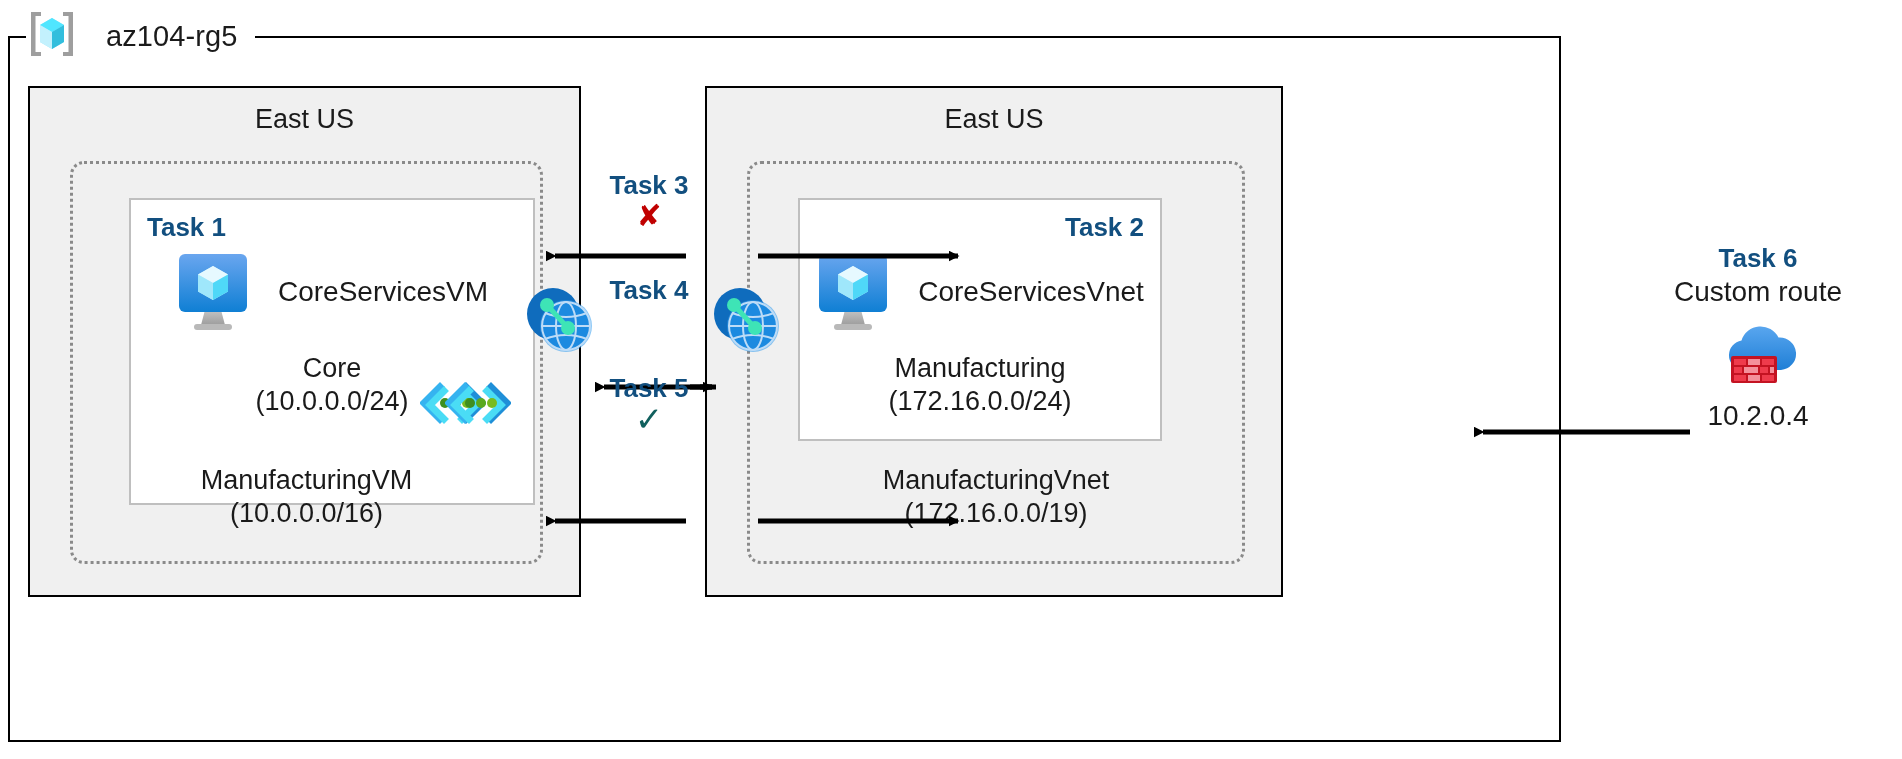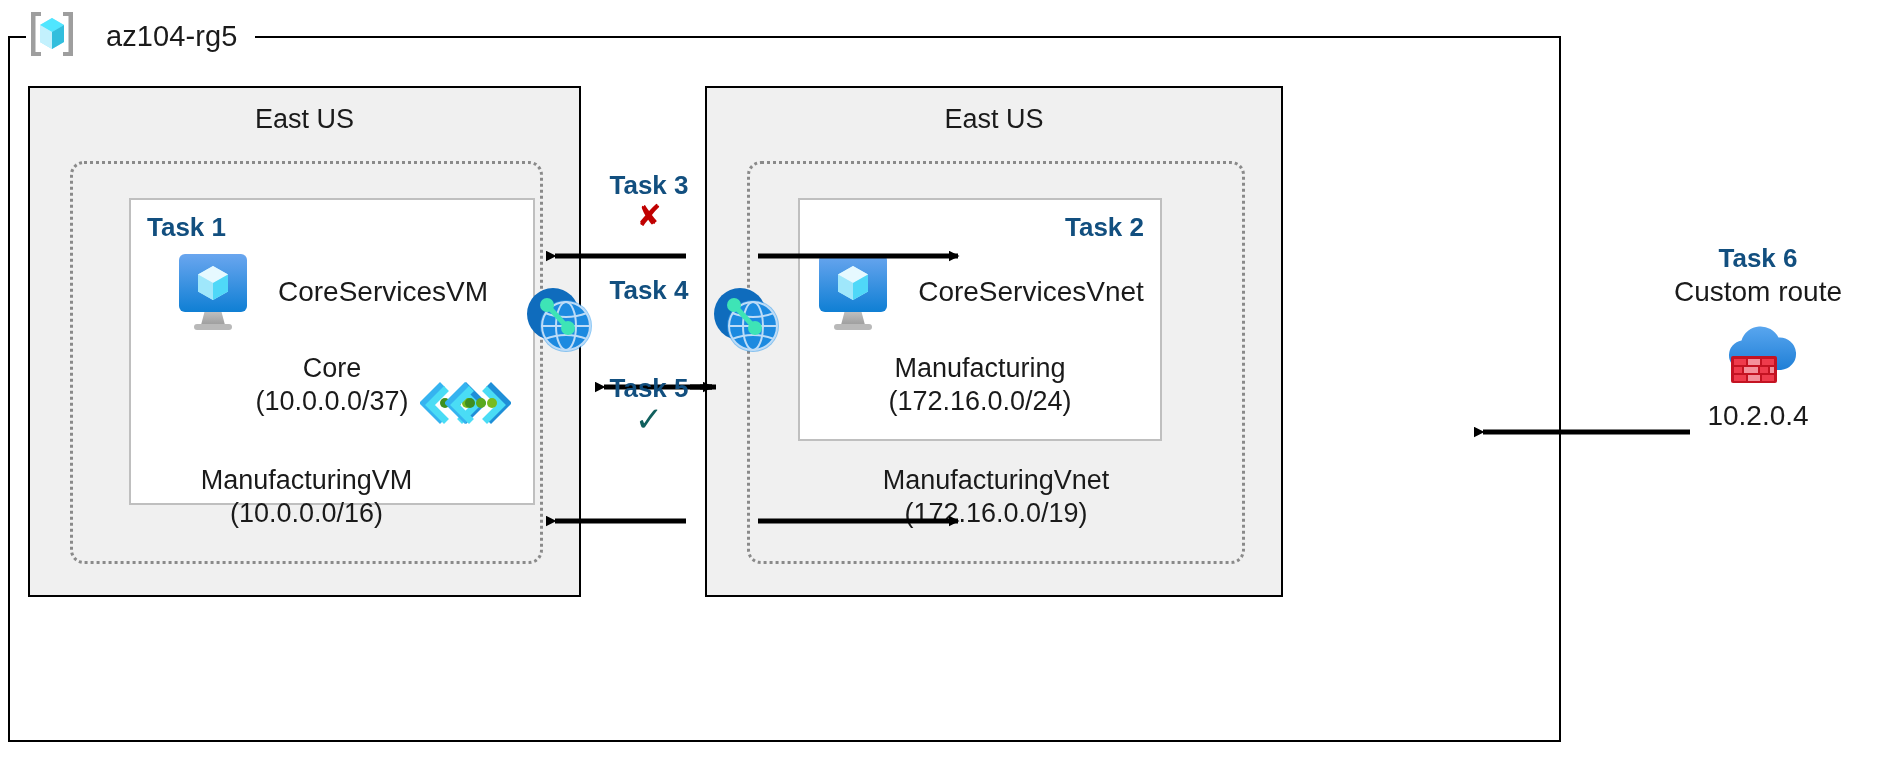--- a/index.html
+++ b/index.html
@@ -170,21 +170,21 @@
                 <path d="M0 0 L15 -8.5 V8.5 L0 17 Z" fill="#4fd8f8"></path>
                 <path d="M0 0 L-15 -8.5 V8.5 L0 17 Z" fill="#9fe7fb"></path>
               </g>
             </svg>
           </span>
           <span class="vm-name">CoreServicesVM</span>
         </div>
 
         <div class="subnet-cidr">
           <div>Core</div>
-          <div>(10.0.0.0/37)</div>
+          <div>(10.0.0.0/24)</div>
         </div>
       </div>
 
       <div class="vnet-name">
         <div>ManufacturingVM</div>
         <div>(10.0.0.0/16)</div>
       </div>
     </div>
   </div>
 

